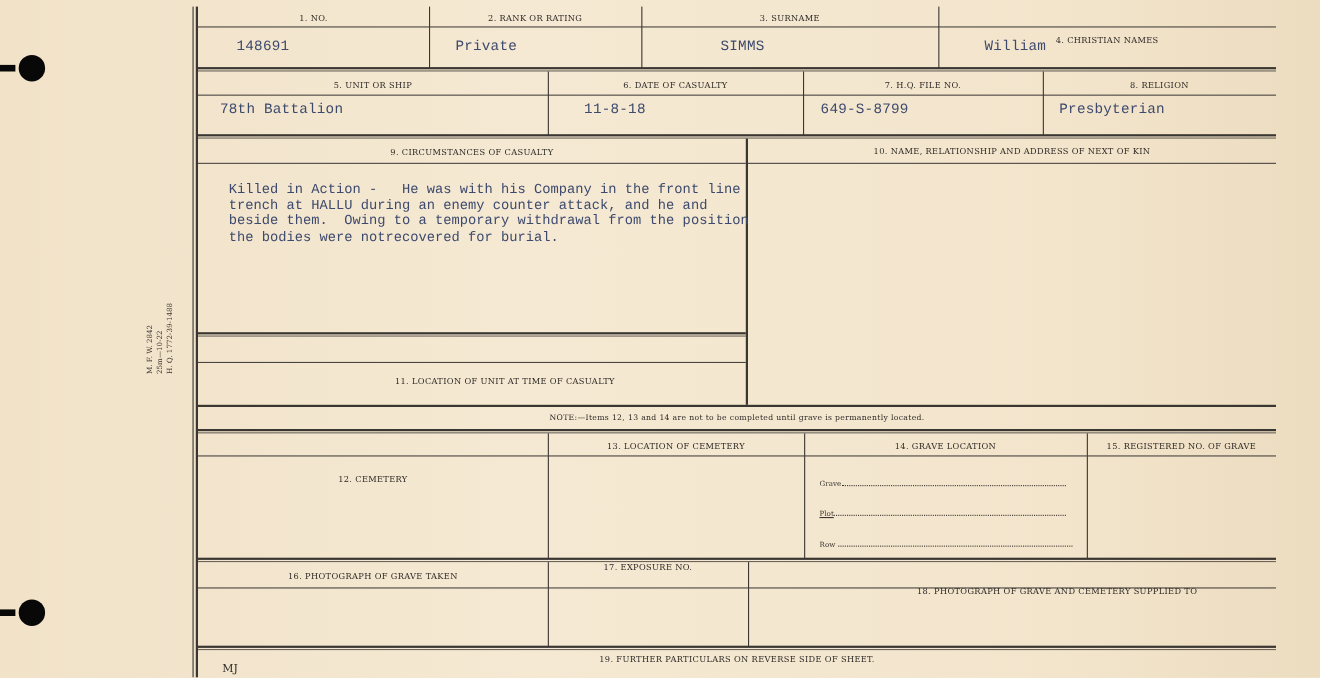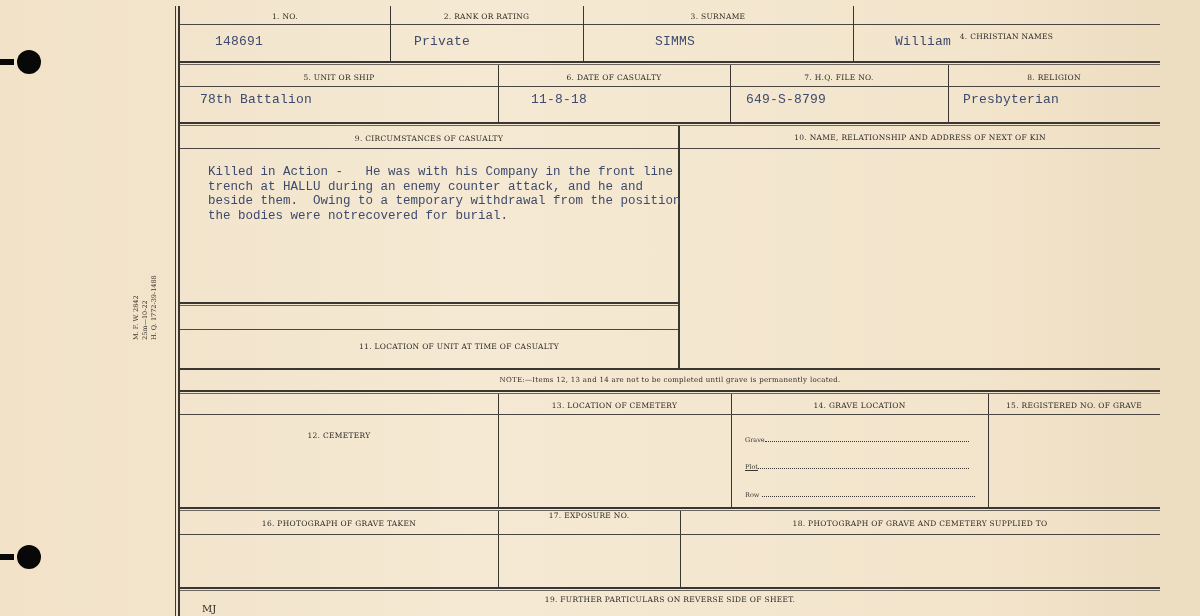--- a/index.html
+++ b/index.html
@@ -126,19 +126,19 @@
 <div class="dots" style="left:745px; top:491px;"><span>Row</span><span class="rule" style="width:213px; margin-left:3px;"></span></div>
 
 <div class="hline dbl" style="left:180px; top:507px; width:980px;"></div>
 
 <div class="vline" style="left:498px; top:511px; height:77px;"></div>
 <div class="vline" style="left:680px; top:511px; height:77px;"></div>
 <div class="hline thin" style="left:180px; top:534px; width:980px;"></div>
 
 <div class="label" style="left:180px; width:318px; top:519px;">16. Photograph of Grave Taken</div>
 <div class="label" style="left:498px; width:182px; top:501px;margin-top:10px;">17. Exposure No.</div>
-<div class="label" style="left:680px; width:480px; top:519px;">18. Photograph of Grave and Cemetery Supplied To</div>
+<div class="label" style="left:680px; width:480px; top:533px;padding-left:41px;">18. Photograph of Grave and Cemetery Supplied To</div>
 
 <div class="hline dbl" style="left:180px; top:587px; width:980px;"></div>
 
 <div class="label" style="left:180px; width:980px; top:595px;">19. Further Particulars on Reverse Side of Sheet.</div>
 
 <div class="initials">MJ</div>
 
 </body></html>

